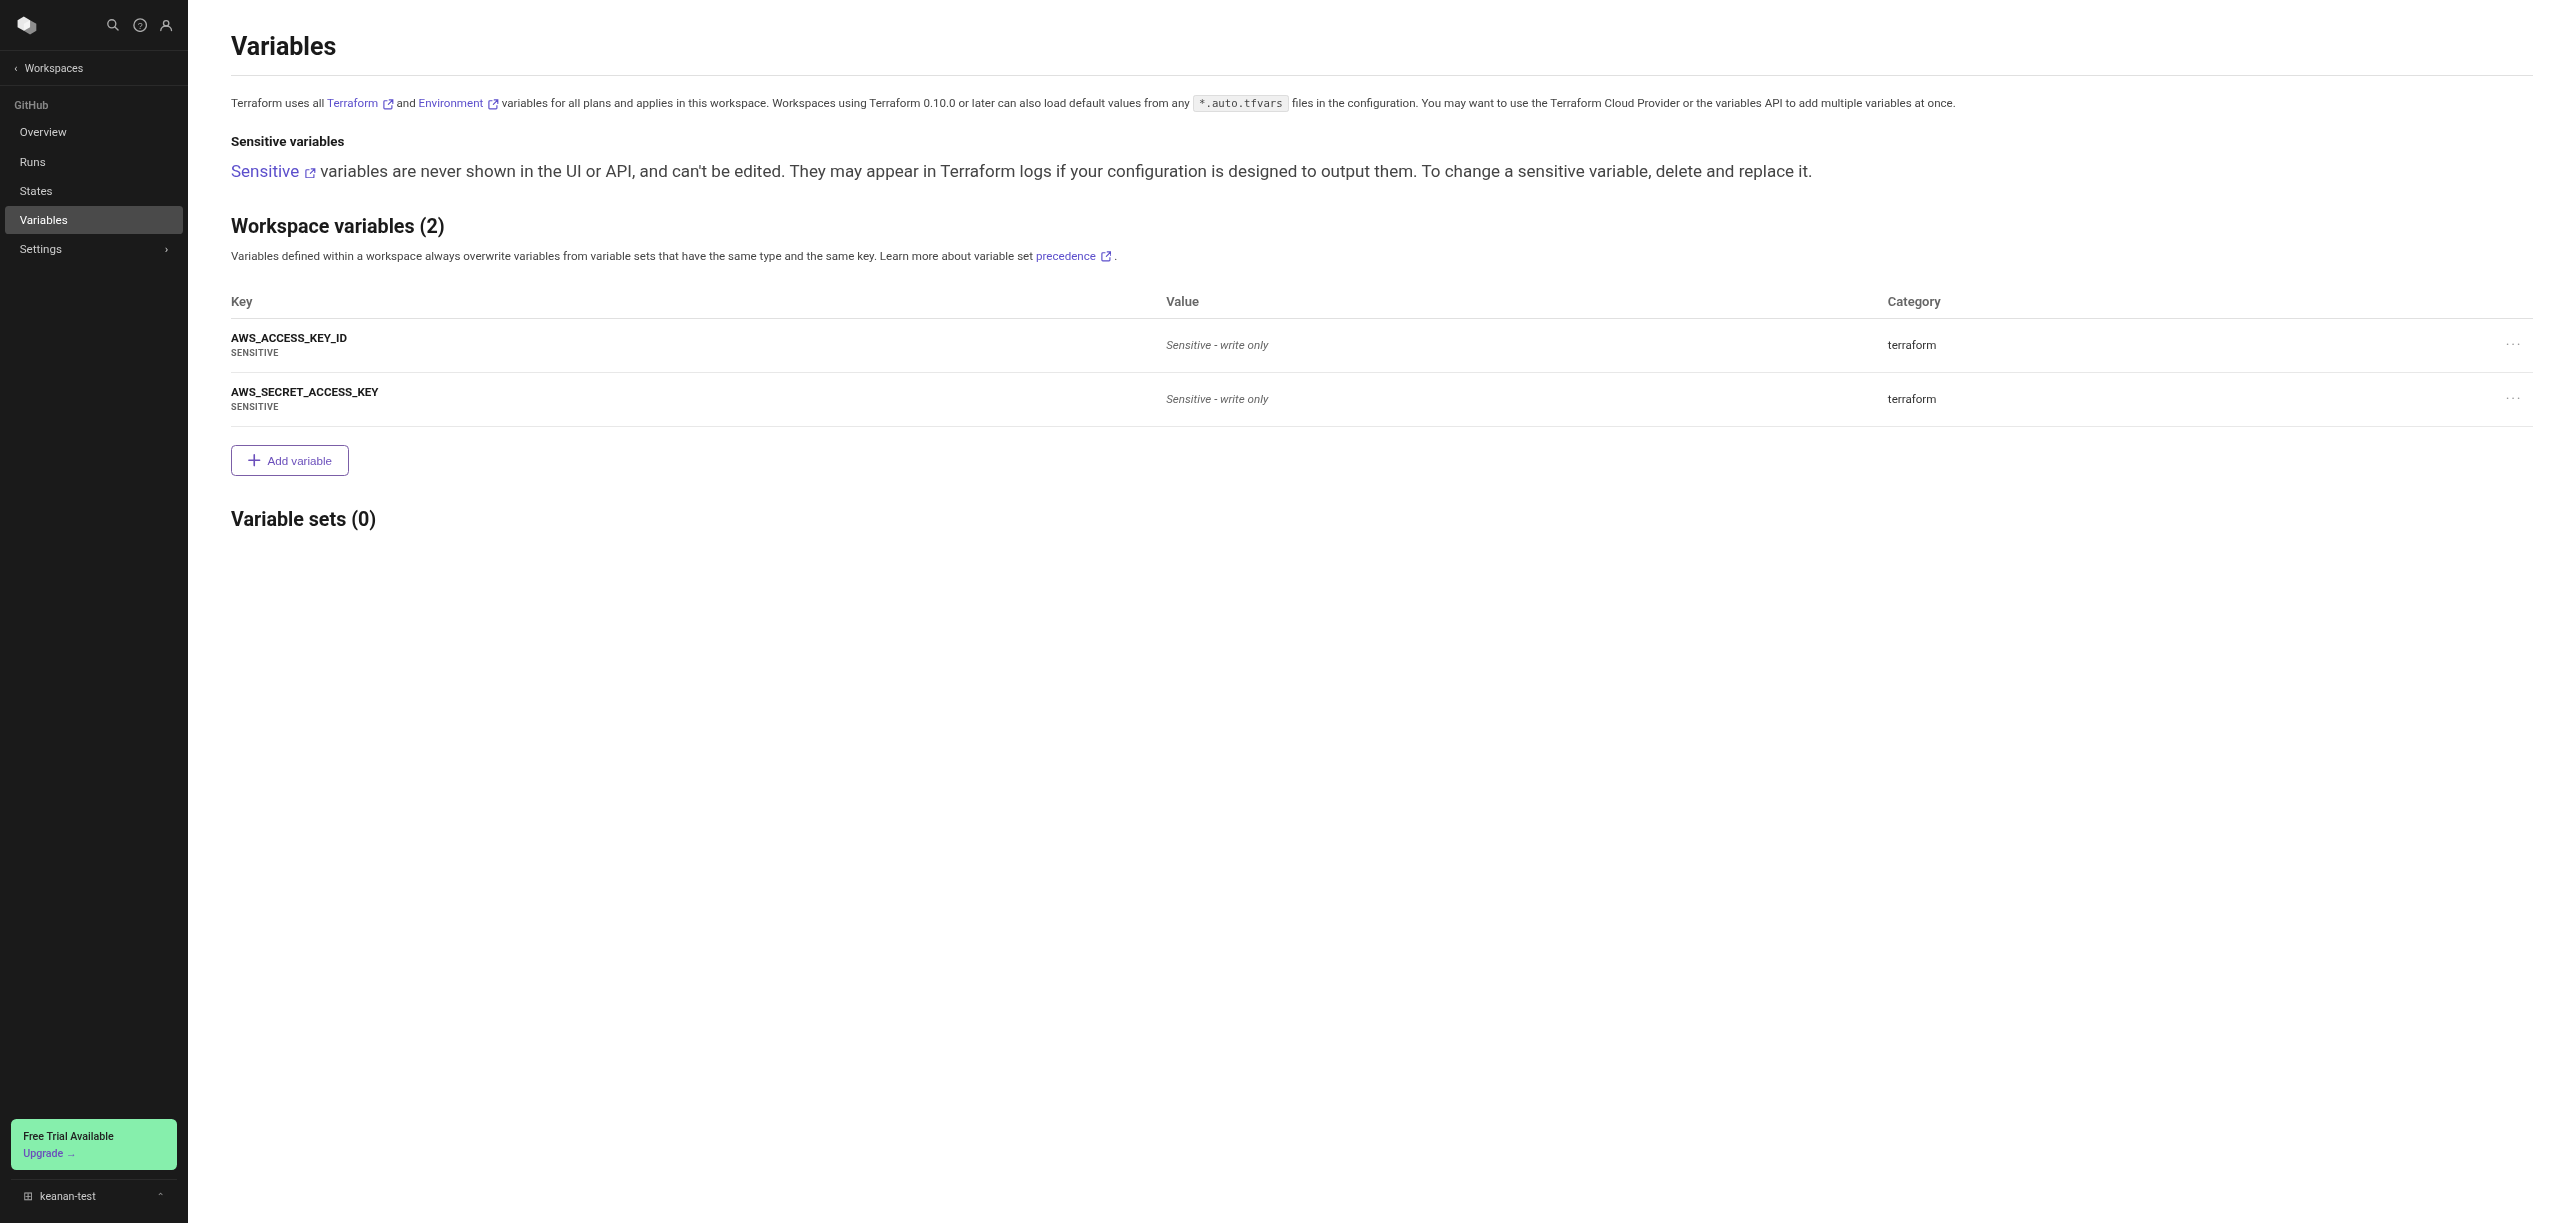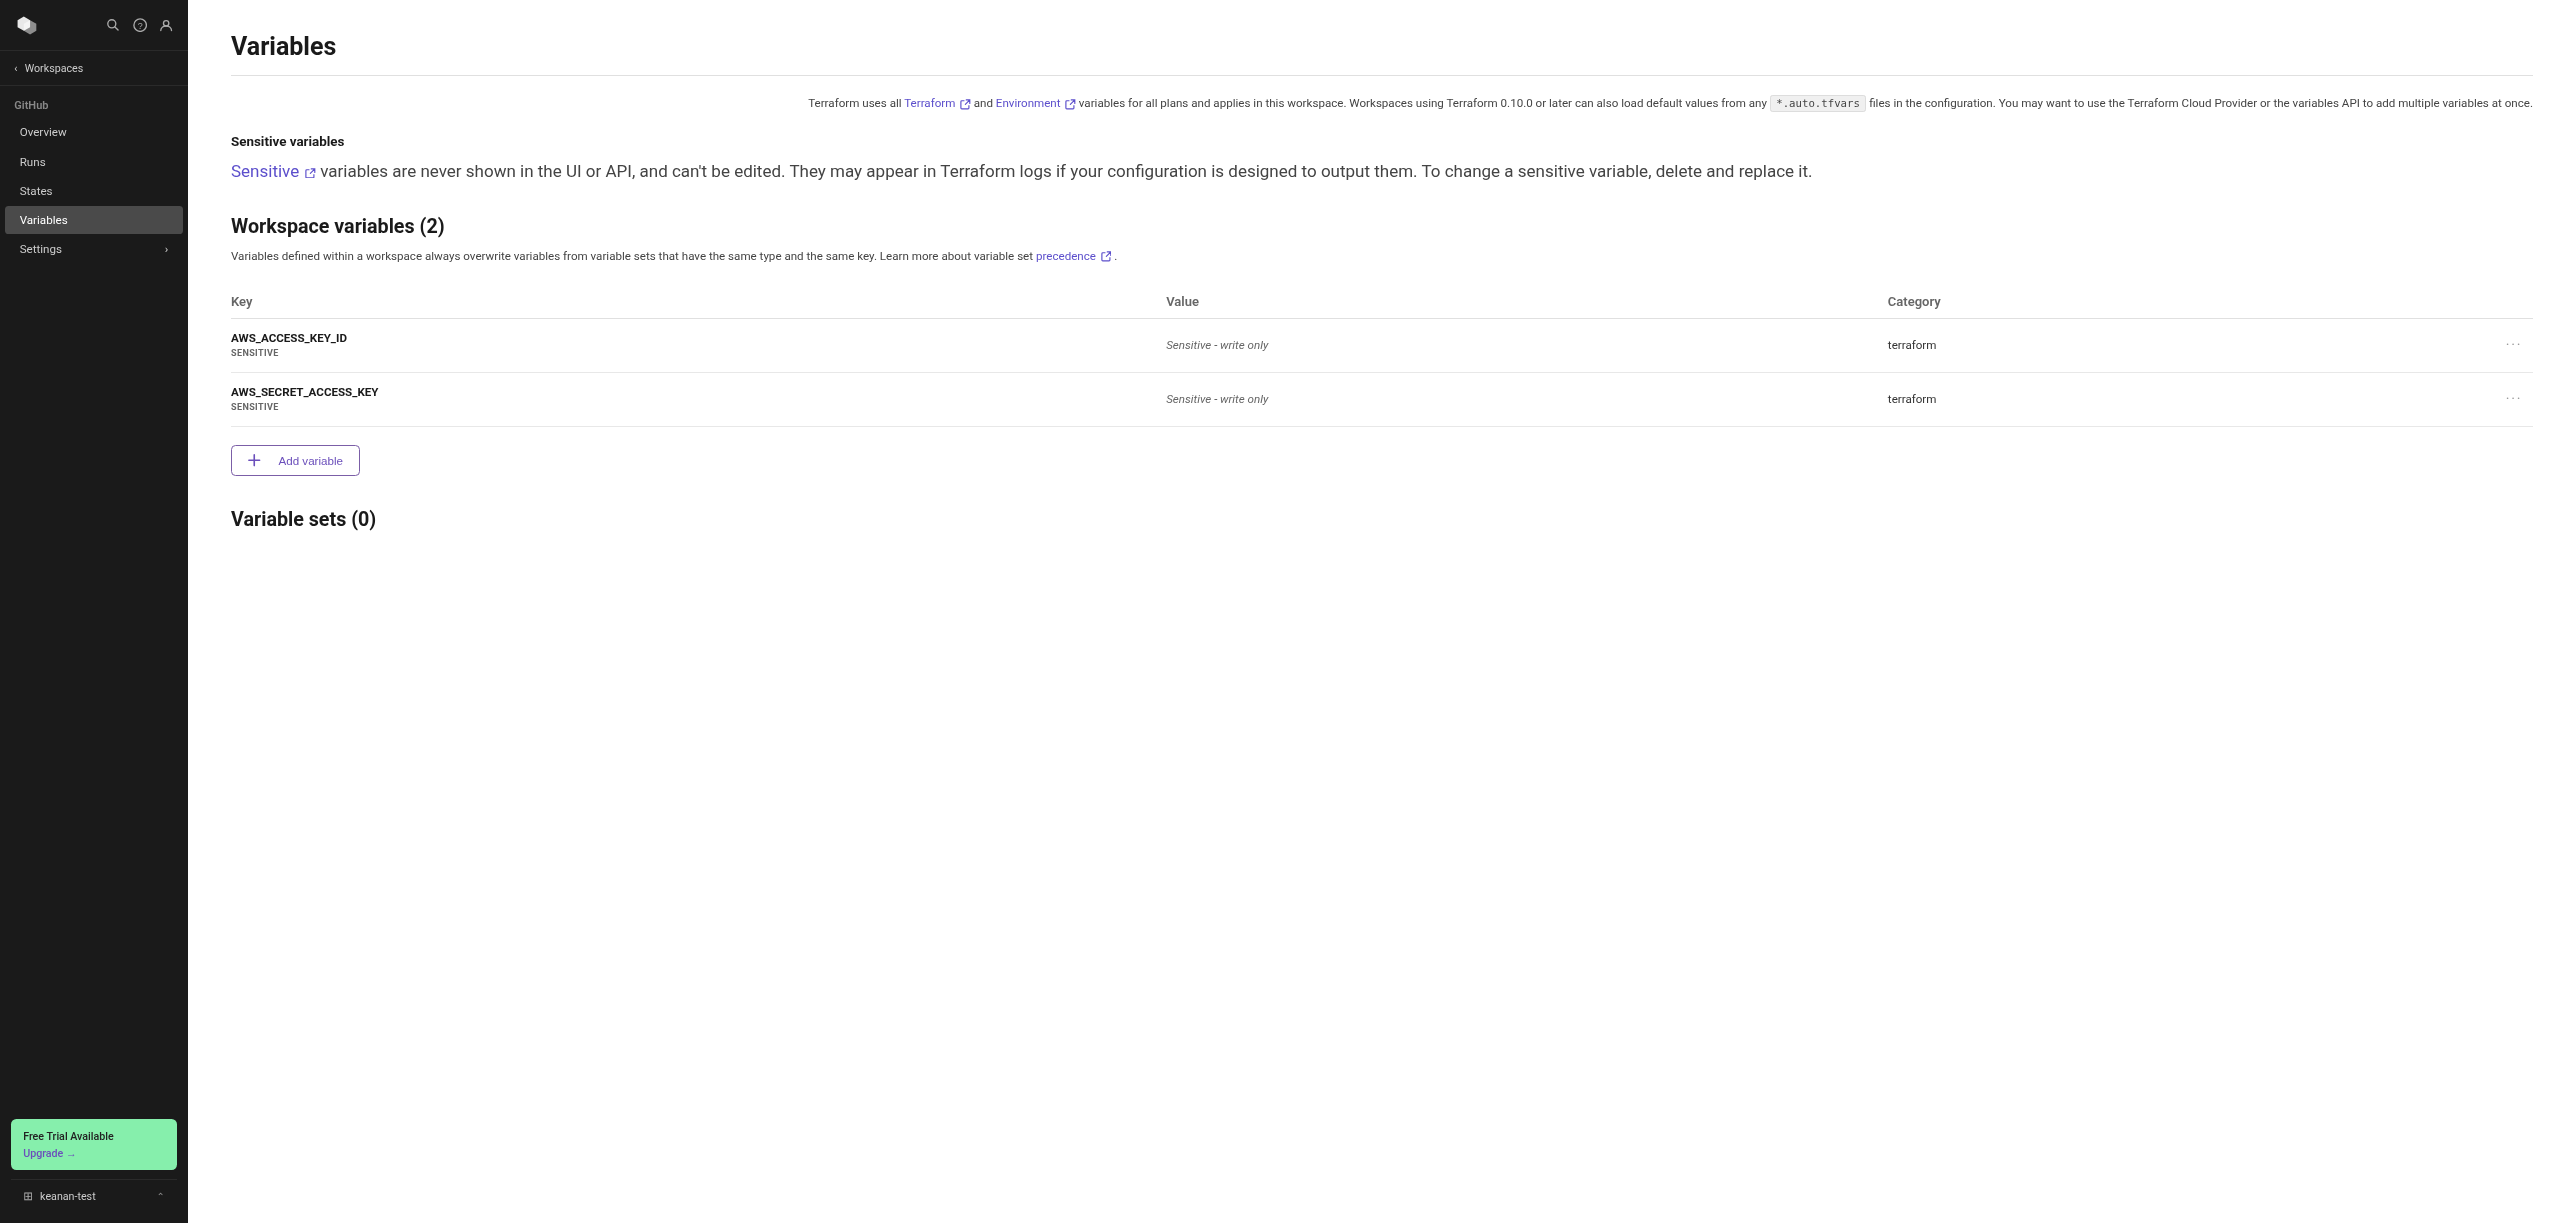--- a/index.html
+++ b/index.html
@@ -129,21 +129,20 @@
     .divider {
       border: none;
       border-top: 0.9px solid #e0e0e0;
       margin-bottom: 18px;
     }
     .description {
       font-size: 11.6px;
       color: #444;
       line-height: 1.6;
       margin-bottom: 21.5px;
-      text-align: right;
     }
     .description a { color: #5c4fcc; text-decoration: none; }
     .inline-code {
       background: #f0f0f0;
       border: 0.9px solid #ddd;
       border-radius: 2.7px;
       padding: 0.9px 5.4px;
       font-family: monospace;
       font-size: 10.7px;
     }
@@ -223,21 +222,21 @@
       font-size: 14.3px;
       cursor: pointer;
       letter-spacing: 1.8px;
       text-align: right;
     }
 
     
     .add-var-btn {
       display: flex;
       align-items: center;
-      gap: 18px;
+      gap: 7px;
       padding: 8px 16px;
       border: 0.9px solid #7b5ea7;
       background: #fff;
       color: #6b4fbb;
       border-radius: 4.5px;
       font-size: 11.6px;
       font-weight: 500;
       cursor: pointer;
       margin-bottom: 32px;
     }

